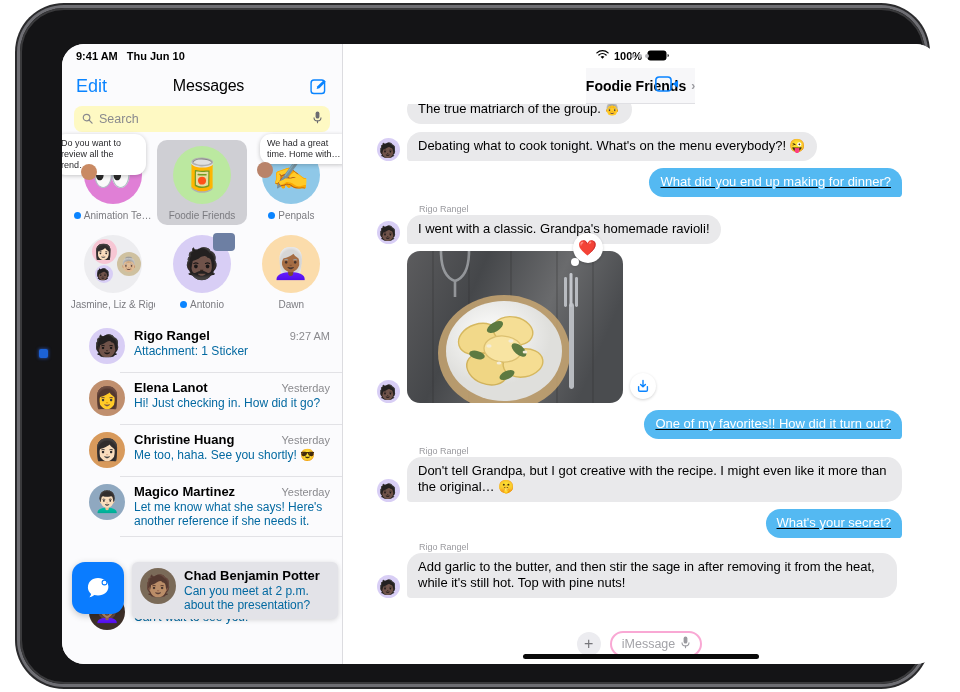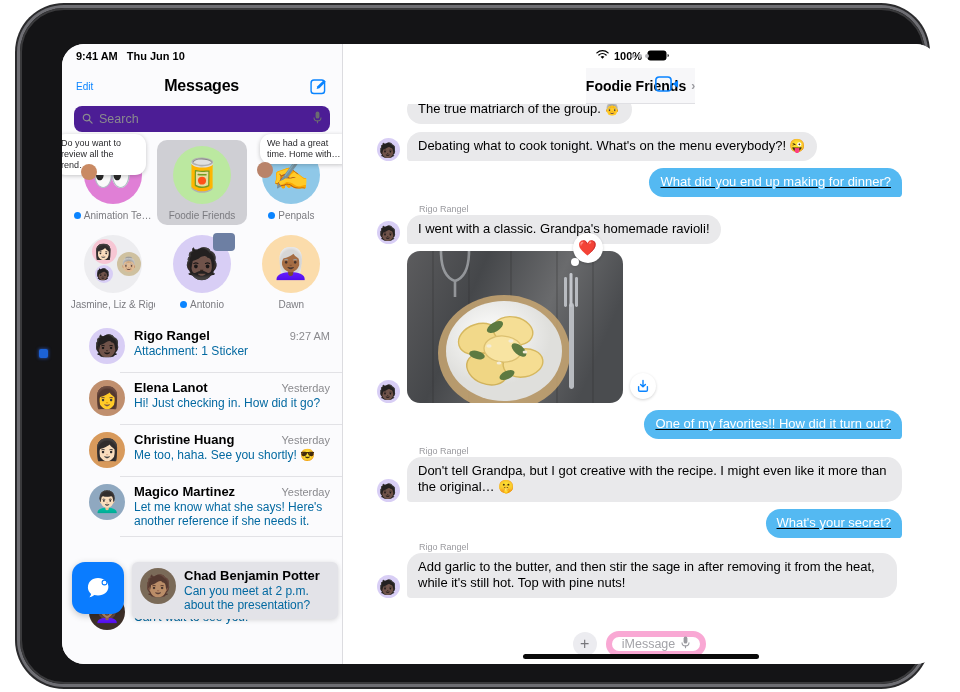--- a/index.html
+++ b/index.html
@@ -58,27 +58,27 @@
     display: flex; align-items: center;
     padding: 0 0 0 14px;
     font-size: 11px; font-weight: bold; color: #000;
     gap: 9px;
   }
   .sb-nav {
     height: 36px;
     display: flex; align-items: center; justify-content: space-between;
     padding: 0 14px;
   }
-  .sb-edit { font-size: 10px; color: #0a84ff; }
-  .sb-title { font-size: 16px; font-weight: bold; color: #000; letter-spacing: -.2px; }
+  .sb-edit { font-size: 18px; color: #0a84ff; }
+  .sb-title { font-size: 16px; font-weight: normal; color: #000; letter-spacing: -.2px; }
   .compose-ico { width: 18px; height: 18px; }
 
   .search-wrap { padding: 2px 12px 8px 12px; }
   .search-bar {
-    height: 26px; background: #4c1d95; border-radius: 8px;
+    height: 26px; background: #fef9c3; border-radius: 8px;
     display: flex; align-items: center; gap: 6px;
     padding: 0 8px;
   }
   .search-ph { font-size: 12.5px; color: #8a8a8e; flex: 1; }
 
   
   .pins {
     display: grid;
     grid-template-columns: repeat(3, 1fr);
     row-gap: 4px;
@@ -229,21 +229,21 @@
     align-self: flex-end; margin-bottom: 4px;
   }
 
   .composer { height: 40px; display: flex; align-items: center; gap: 9px; padding: 0 16px 0 14px; }
   .plus-btn {
     width: 24px; height: 24px; border-radius: 50%; background: #ececf0;
     display: flex; align-items: center; justify-content: center;
     color: #76767b; font-size: 16px; line-height: 1; flex: none;
   }
   .imsg-field {
-    flex: 1; height: 26px; border: 6px solid #f9a8d4; border-radius: 14px;
+    flex: 1; height: 26px; border: 2px solid #f9a8d4; border-radius: 14px;
     display: flex; align-items: center; padding: 0 10px; gap: 6px;
   }
   .imsg-ph { flex: 1; font-size: 12.5px; color: #a3a3a8; }
   #home-indicator {
     position: absolute; bottom: 5px; left: 50%; transform: translateX(-50%);
     width: 236px; height: 5px; border-radius: 3px; background: #0a0a0a;
   }
 </style>
 </head>
 <body>

